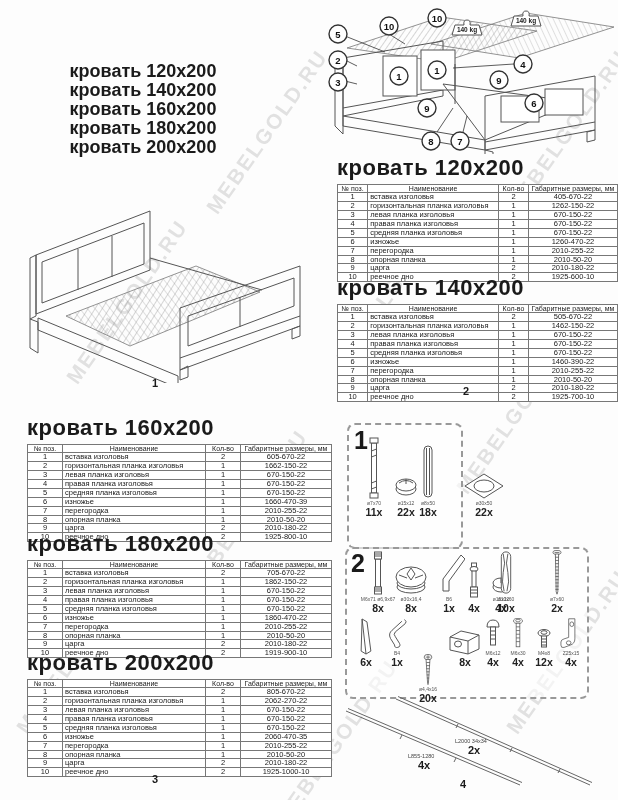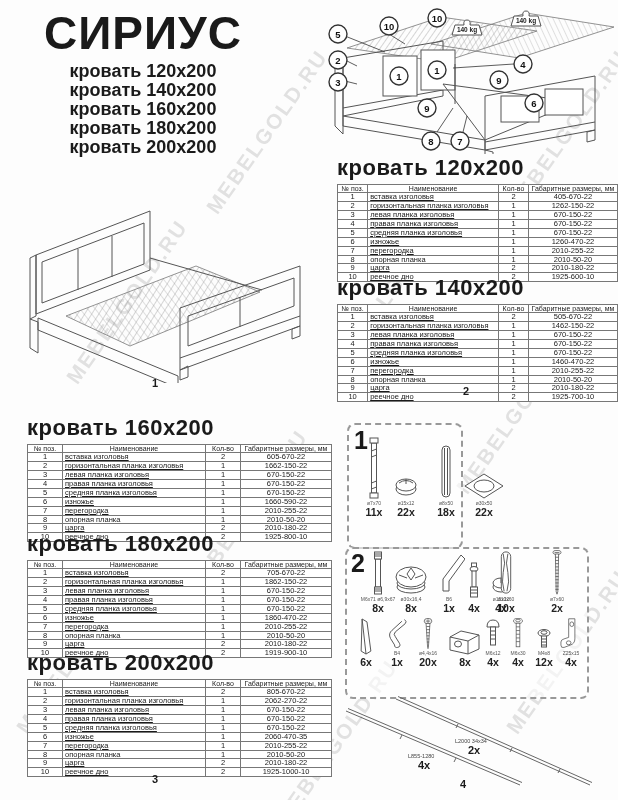--- a/index.html
+++ b/index.html
@@ -11,21 +11,21 @@
   .title{position:absolute;left:18px;top:6px;width:250px;text-align:center;
          font-size:46px;font-weight:800;letter-spacing:1px;}
   .sizes{position:absolute;left:18px;top:62px;width:250px;text-align:center;
          font-size:18px;font-weight:bold;line-height:19px;}
   .tbl-title{position:absolute;font-size:22px;font-weight:bold;letter-spacing:0.5px;}
   .ptable{position:absolute;border-collapse:collapse;background:#fff;}
   .ptable th,.ptable td{border:1px solid #777;font-size:7.5px;line-height:1.05;
          padding:0 2px;height:7.4px;white-space:nowrap;overflow:hidden;}
   .ptable th{font-weight:normal;font-size:7px;text-align:center;color:#222;}
   .col-num{width:30px;text-align:center;}
-  .col-name{width:138px;text-align:left;text-decoration:underline;}
+  .col-name{width:138px;text-align:left;}
   .col-qty{width:30px;text-align:center;}
   .col-dim{width:86px;text-align:center;}
   .pageno{position:absolute;font-size:11px;font-weight:bold;}
   .hwbox{position:absolute;border:2px dashed #999;border-radius:8px;background:rgba(255,255,255,0.6);}
   .hwbox-label{position:absolute;font-size:25px;font-weight:800;}
   .hw-item{position:absolute;display:flex;flex-direction:column;align-items:center;
            justify-content:flex-end;}
   .hw-size{font-size:5px;color:#555;margin-top:1px;white-space:nowrap;}
   .hw-count{font-size:10.5px;font-weight:bold;color:#222;}
   .rail-label{position:absolute;font-size:5.5px;color:#444;white-space:nowrap;}
@@ -45,21 +45,20 @@
   <span class="wm" style="left:30px;top:290px">MEBELGOLD.RU</span>
   <span class="wm" style="left:-20px;top:640px">MEBELGOLD.RU</span>
   <span class="wm" style="left:170px;top:120px">MEBELGOLD.RU</span>
   <span class="wm" style="left:150px;top:500px">MEBELGOLD.RU</span>
   <span class="wm" style="left:240px;top:730px">MEBELGOLD.RU</span>
   <span class="wm" style="left:470px;top:120px">MEBELGOLD.RU</span>
   <span class="wm" style="left:420px;top:400px">MEBELGOLD.RU</span>
   <span class="wm" style="left:470px;top:640px">MEBELGOLD.RU</span>
   <span class="wm" style="left:300px;top:270px">MEBELGOLD.RU</span>
 
-  <div class="title">СИРИУС</div>
   <div class="sizes">
     <div>кровать 120х200</div>
     <div>кровать 140х200</div>
     <div>кровать 160х200</div>
     <div>кровать 180х200</div>
     <div>кровать 200х200</div>
   </div>
 
   <svg style="position:absolute;left:325px;top:4px" width="292" height="150" viewBox="0 0 292 150">
     <defs>
@@ -310,21 +309,21 @@
         <tr>
           <td class="col-num">5</td>
           <td class="col-name">средняя планка изголовья</td>
           <td class="col-qty">1</td>
           <td class="col-dim">670-150-22</td>
         </tr>
         <tr>
           <td class="col-num">6</td>
           <td class="col-name">изножье</td>
           <td class="col-qty">1</td>
-          <td class="col-dim">1460-470-22</td>
+          <td class="col-dim">1460-390-22</td>
         </tr>
         <tr>
           <td class="col-num">7</td>
           <td class="col-name">перегородка</td>
           <td class="col-qty">1</td>
           <td class="col-dim">2010-255-22</td>
         </tr>
         <tr>
           <td class="col-num">8</td>
           <td class="col-name">опорная планка</td>
@@ -385,21 +384,21 @@
         <tr>
           <td class="col-num">5</td>
           <td class="col-name">средняя планка изголовья</td>
           <td class="col-qty">1</td>
           <td class="col-dim">670-150-22</td>
         </tr>
         <tr>
           <td class="col-num">6</td>
           <td class="col-name">изножье</td>
           <td class="col-qty">1</td>
-          <td class="col-dim">1660-590-22</td>
+          <td class="col-dim">1660-470-39</td>
         </tr>
         <tr>
           <td class="col-num">7</td>
           <td class="col-name">перегородка</td>
           <td class="col-qty">1</td>
           <td class="col-dim">2010-255-22</td>
         </tr>
         <tr>
           <td class="col-num">8</td>
           <td class="col-name">опорная планка</td>
@@ -589,21 +588,21 @@
   <div class="hw-item" style="left:392px;top:430px;width:28px;height:88px">
     <svg width="24" height="24" viewBox="0 0 24 24">
       <ellipse class="ln2" cx="12" cy="14" rx="10" ry="6"></ellipse>
       <ellipse class="ln2" cx="12" cy="10" rx="10" ry="6"></ellipse>
       <path class="ln" d="M5,8 q7,-5 14,0"></path>
         <line class="ln" x1="12" y1="4" x2="12" y2="9"></line>
     </svg>
     <div class="hw-size">ø15x12</div>
     <div class="hw-count">22x</div>
   </div>
-  <div class="hw-item" style="left:432px;top:430px;width:28px;height:88px">
+  <div class="hw-item" style="left:414px;top:430px;width:28px;height:88px">
     <svg width="12" height="55" viewBox="0 0 12 55">
       <rect class="ln2" x="2" y="2" width="8" height="51" rx="4"></rect>
       <line class="ln" x1="4.5" y1="4" x2="4.5" y2="51"></line>
         <line class="ln" x1="7.5" y1="4" x2="7.5" y2="51"></line>
     </svg>
     <div class="hw-size">ø8x50</div>
     <div class="hw-count">18x</div>
   </div>
   <div class="hw-item" style="left:462px;top:462px;width:44px;height:56px">
     <svg width="40" height="26" viewBox="0 0 40 26">
@@ -695,21 +694,21 @@
     <div class="hw-size"></div>
     <div class="hw-count">6x</div>
   </div>
   <div class="hw-item" style="left:382px;top:618px;width:30px;height:50px">
     <svg width="26" height="38" viewBox="0 0 26 38">
       <path d="M22,2 q4,2 1,5 l-12,10 q-3,3 0,6 l5,8 q2,4 -2,5 q-4,1 -4,-3 l-5,-8 q-3,-6 2,-10 l12,-11" fill="#fff" stroke="#555" stroke-width="1.2"></path>
     </svg>
     <div class="hw-size">B4</div>
     <div class="hw-count">1x</div>
   </div>
-  <div class="hw-item" style="left:414px;top:618px;width:28px;height:50px">
+  <div class="hw-item" style="left:414px;top:654px;width:28px;height:50px">
     <svg width="12" height="40" viewBox="0 0 12 40">
       <ellipse class="ln2" cx="6" cy="4" rx="5" ry="3.5"></ellipse>
       <path class="ln" d="M3,4 h6 M6,1.5 v5"></path>
       <polygon class="ln2" points="3.5,7 8.5,7 6.5,38 6,39.5 5.5,38"></polygon>
       <path class="ln" d="M4,11 h4.5 M4,15 h4.5 M4,19 h4 M4.2,23 h3.6 M4.4,27 h3.2 M4.6,31 h2.8"></path>
     </svg>
     <div class="hw-size">ø4,4x16</div>
     <div class="hw-count">20x</div>
   </div>
   <div class="hw-item" style="left:448px;top:618px;width:34px;height:50px">

